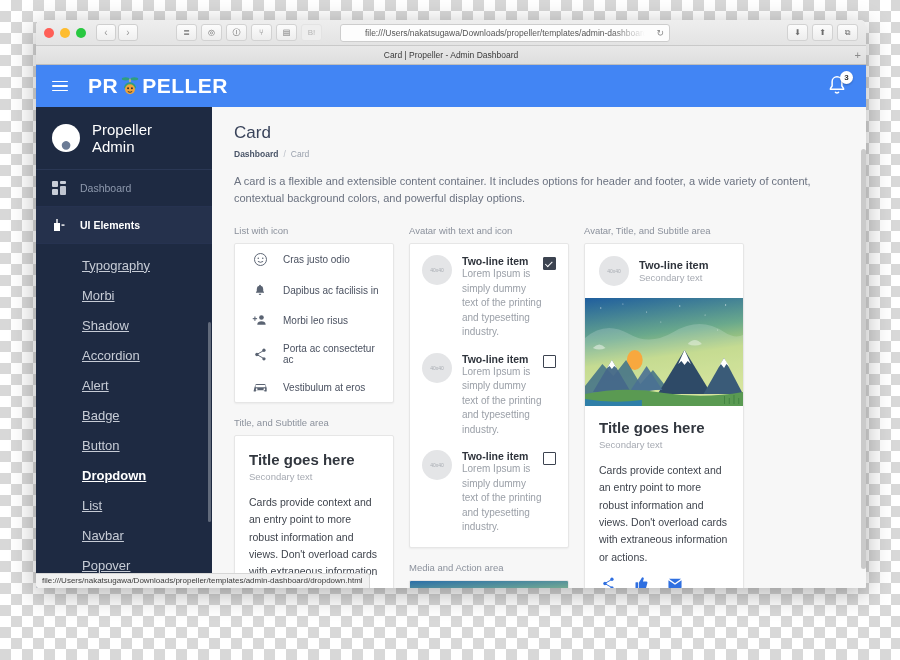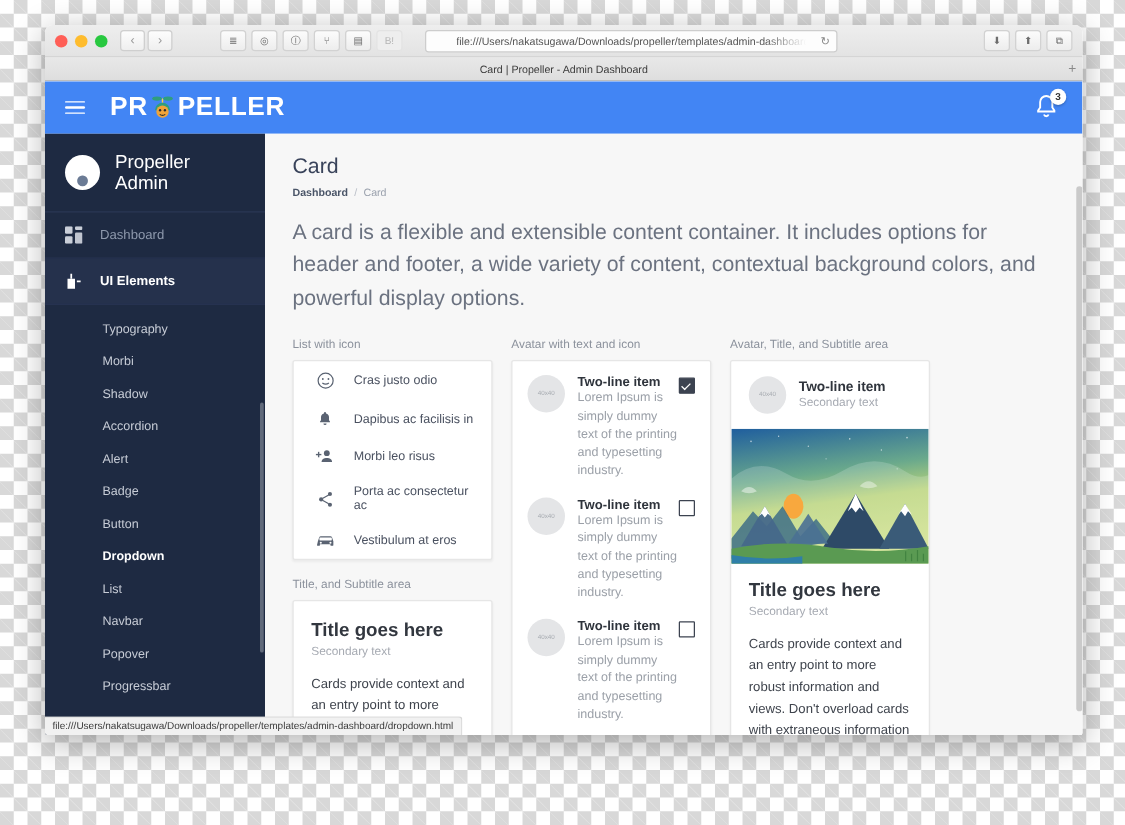--- a/index.html
+++ b/index.html
@@ -164,42 +164,43 @@
   }
   .nav-main-item .nicon { width: 18px; flex: none; display:flex; align-items:center; }
   .nav-main-item .nlabel { margin-left: 10px; }
   .nav-main-item.dim .nlabel { color: #8e99ad; }
   .nav-main-item.active { background: #25314c; }
   .nav-main-item.active .nlabel { color: #ffffff; font-weight: bold; }
 
   .sublist { padding: 6px 0 0 0; }
   .sub-item {
     padding: 7.5px 16px 7.5px 46px;
-    font-size: 10px;
+    font-size: 13px;
     color: #c7ccd6;
+    text-decoration: underline;
   }
   .sub-item.current { color: #ffffff; font-weight: bold; }
 
   .sb-scrollbar {
     position: absolute; right: 1px; top: 215px;
     width: 3px; height: 200px;
     background: rgba(255,255,255,.30); border-radius: 2px;
   }
 
   
   .main {
     flex: 1; background: #f7f7f7;
     padding: 16px 22px 0 22px;
     overflow: hidden; position: relative;
   }
   .page-title { font-size: 17px; color: #39435a; font-weight: normal; }
   .crumbs { margin-top: 6px; font-size: 8.5px; color: #9aa1ad; display: flex; gap: 5px; }
   .crumbs .c-active { color: #4a5568; font-weight: bold; }
   .crumbs .sep { color: #b9bec7; }
-  .lede { margin-top: 14px; font-size: 17px; line-height: 1.55; color: #6b7280; max-width: 625px; }
+  .lede { margin-top: 14px; font-size: 11px; line-height: 1.55; color: #6b7280; max-width: 625px; }
 
   .grid { display: flex; gap: 15px; margin-top: 18px; }
   .col { width: 160px; flex: none; }
   .sec-label { font-size: 9.5px; color: #8b919c; margin-bottom: 7px; }
 
   .card {
     background: #fff;
     border: 1px solid #e6e6e6;
     border-radius: 2px;
     box-shadow: 0 1px 2px rgba(0,0,0,0.05);

